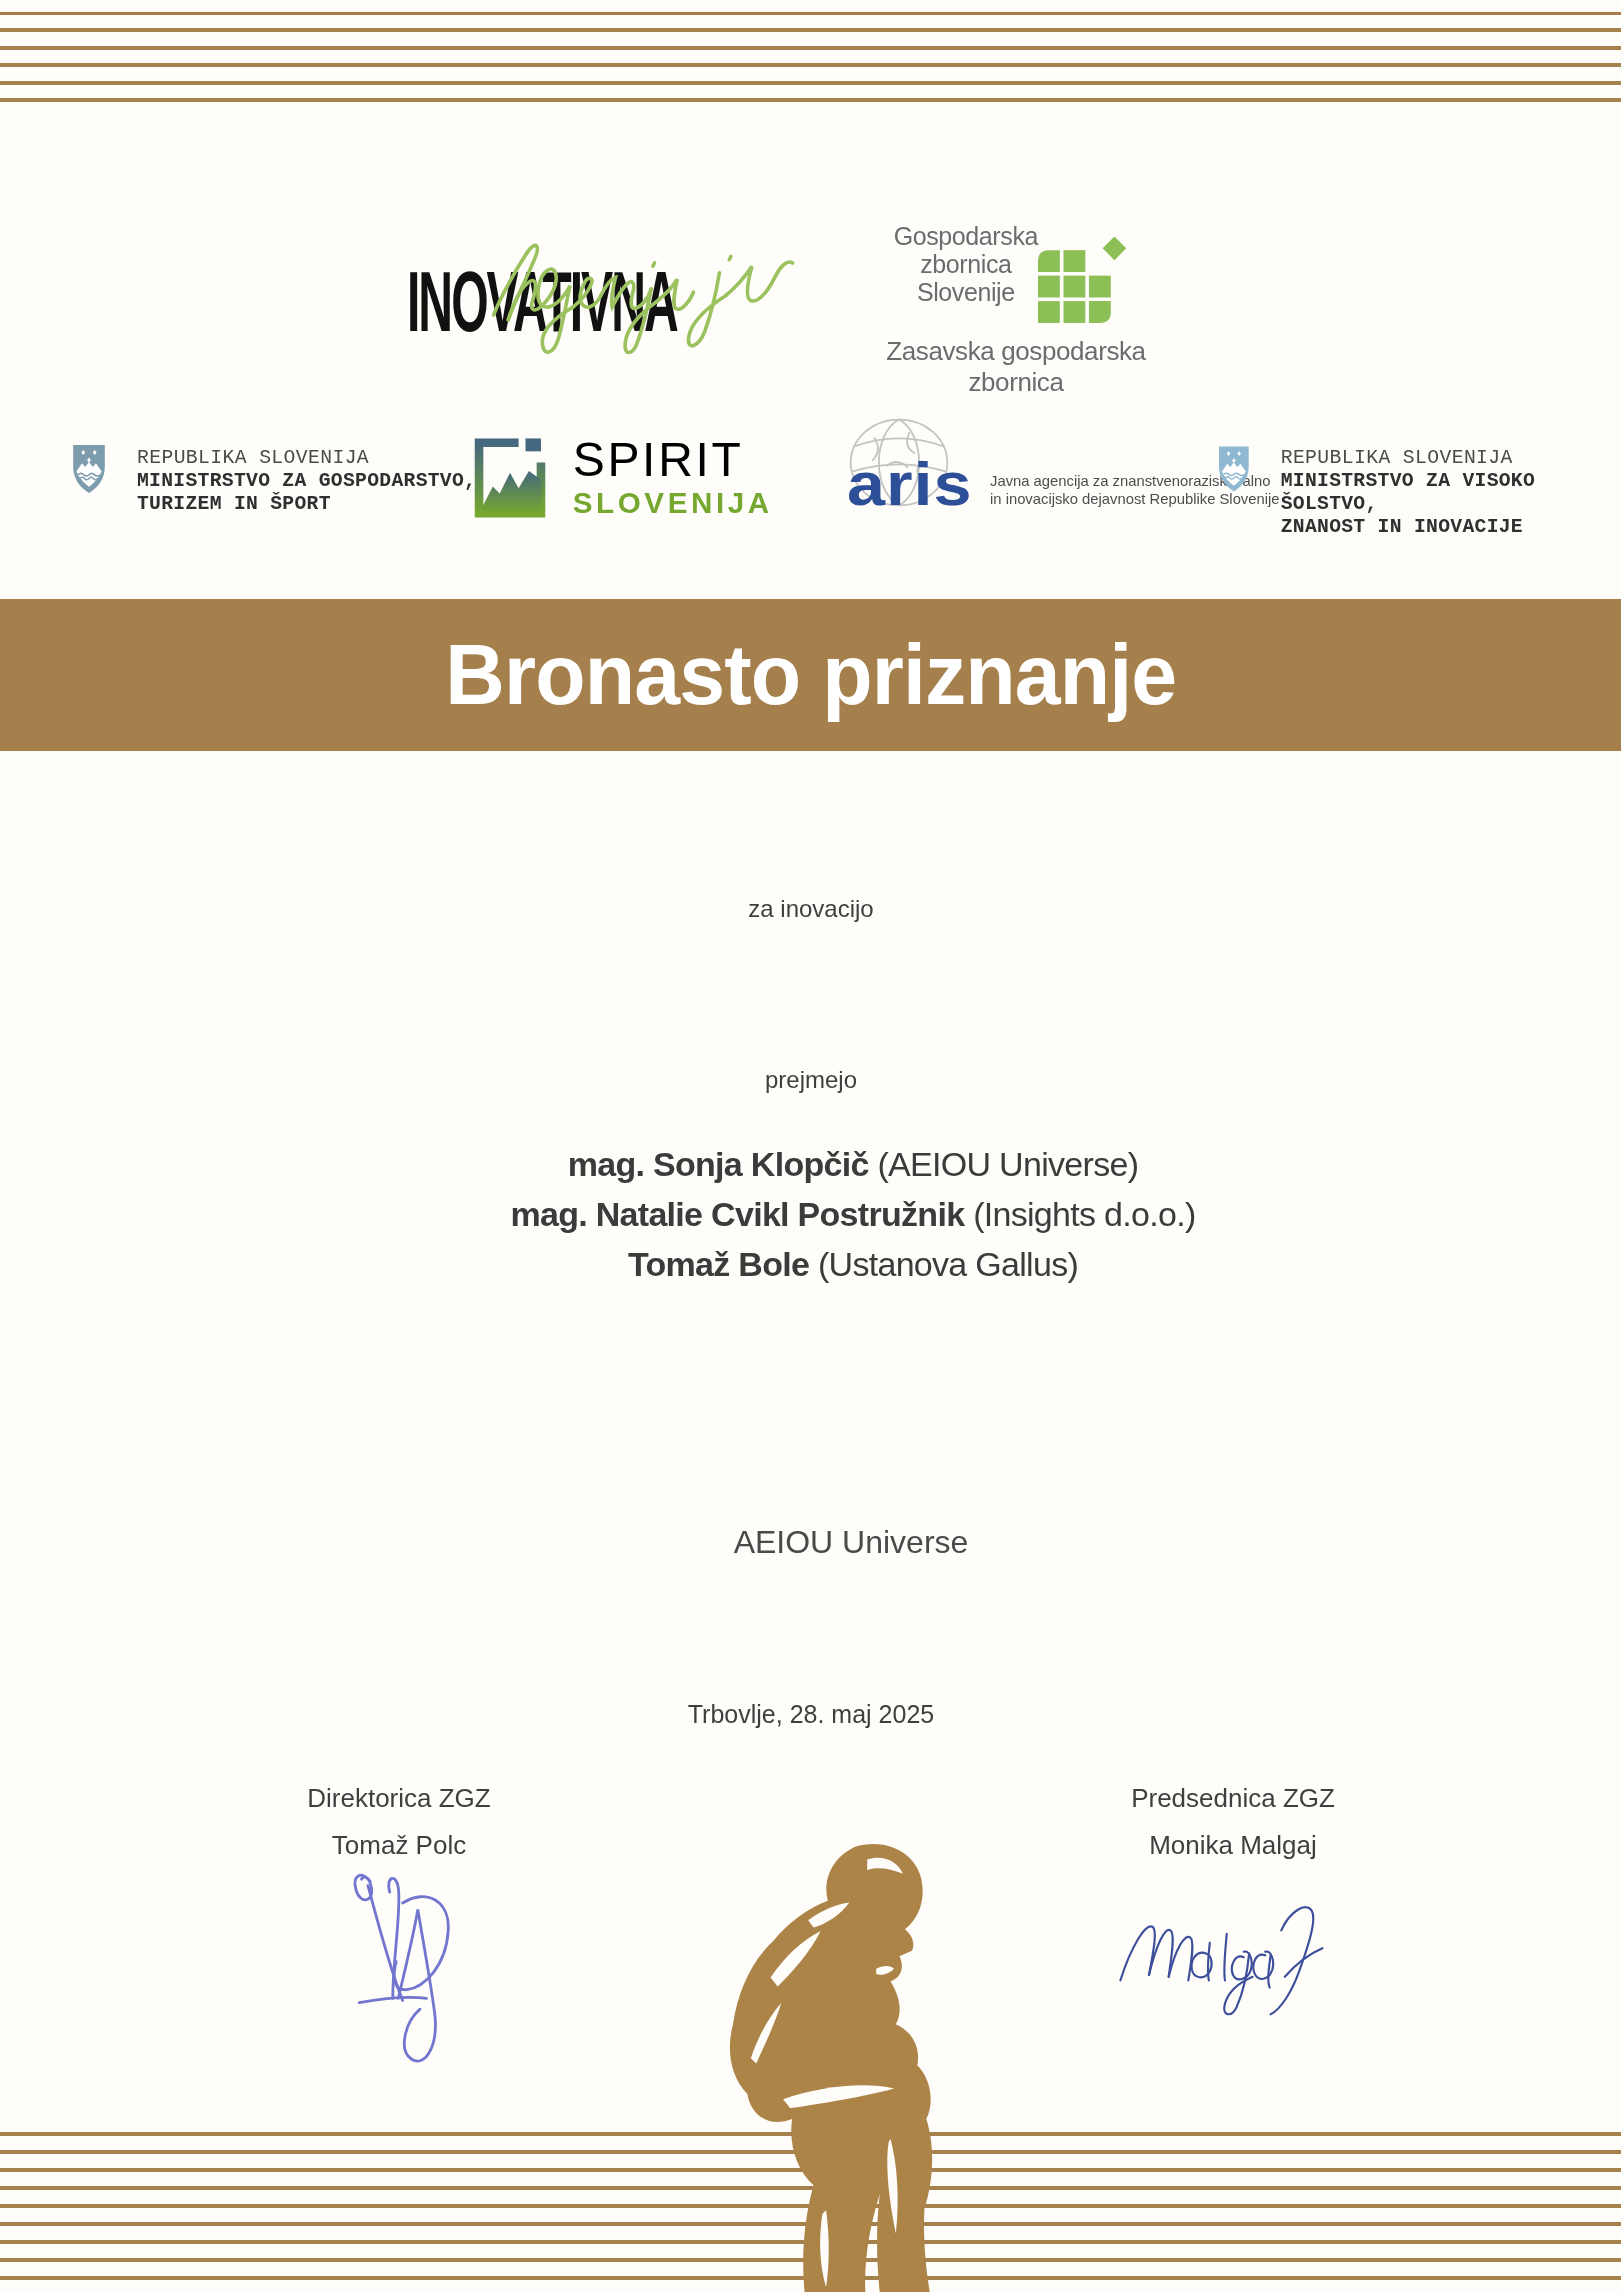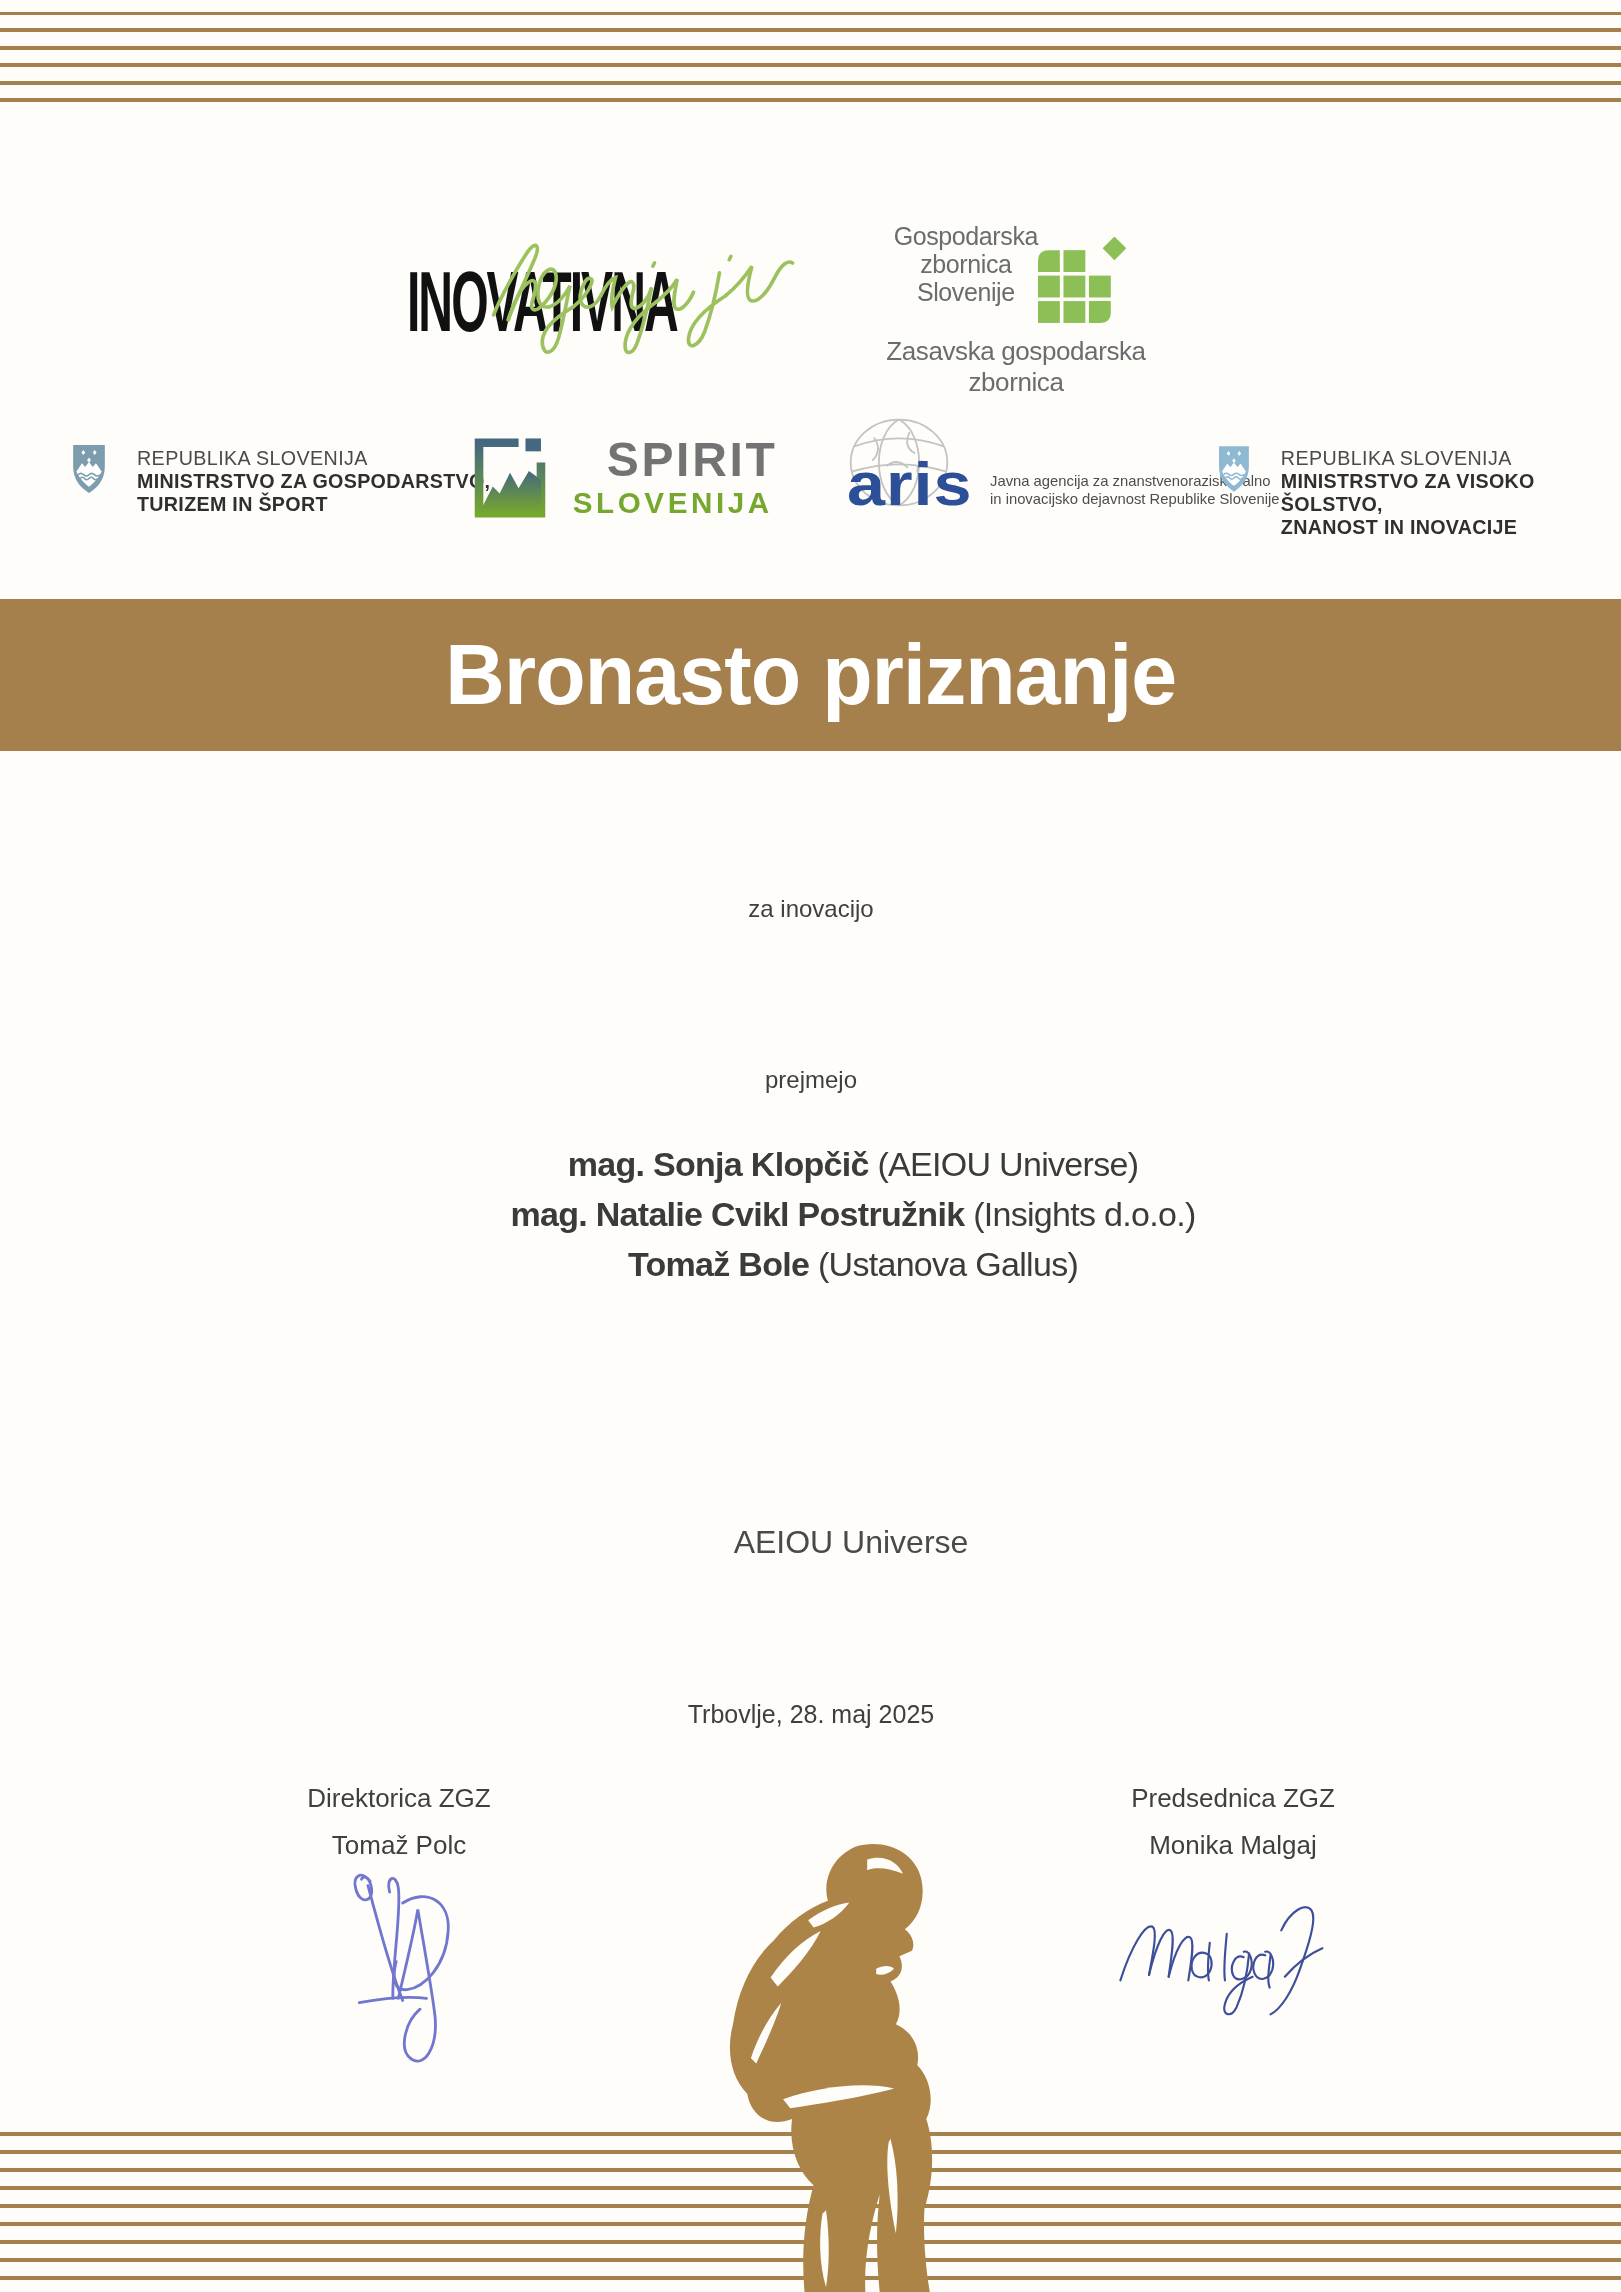--- a/index.html
+++ b/index.html
@@ -29,30 +29,30 @@
     position:absolute;right:136px;top:5.4px;text-align:center;
     font-size:25px;line-height:28px;color:#6b6c6e;letter-spacing:-0.4px;white-space:nowrap;
   }
   .gzs svg{position:absolute;left:133px;top:19.7px;}
   .gzs-sub{
     position:absolute;left:846px;top:336px;width:340px;text-align:center;
     font-size:26px;color:#6b6c6e;letter-spacing:-0.4px;
   }
 
   
-  .gov{position:absolute;display:flex;align-items:flex-start;}
+  .gov{position:absolute;display:flex;align-items:flex-start;font-family:Liberation Mono, monospace;}
   .gov .txt{margin-left:29px;padding-top:5.4px;}
   .gov .l1{font-size:19.7px;color:#4a4a4a;letter-spacing:0.4px;line-height:23px;}
   .gov .l2{font-size:19.7px;font-weight:700;color:#2f2f2f;letter-spacing:0.3px;line-height:23px;}
   .gov-left{left:70px;top:442px;}
   .gov-right{left:1216px;top:442px;}
 
   .spirit{position:absolute;left:467px;top:435px;display:flex;}
   .spirit .txt{margin-left:19.7px;}
-  .spirit .t1{font-size:48px;font-weight:700;color:#737373;letter-spacing:2.7px;line-height:50px;margin-left:34px;}
+  .spirit .t1{font-size:48px;font-weight:400;color:#000000;letter-spacing:2.7px;line-height:50px;}
   .spirit .t2{font-size:29.6px;font-weight:700;color:#76a72e;letter-spacing:3.6px;line-height:36px;}
 
   .aris{position:absolute;left:840px;top:416px;width:385px;height:116px;}
   .aris svg.globe{position:absolute;left:7.2px;top:0;}
   .aris .word{
     position:absolute;left:7.2px;top:38px;
     font-size:61px;font-weight:700;color:#2d4f97;letter-spacing:0.9px;line-height:61px;
     transform:scaleX(1.12);transform-origin:left top;
   }
   .aris .desc{

